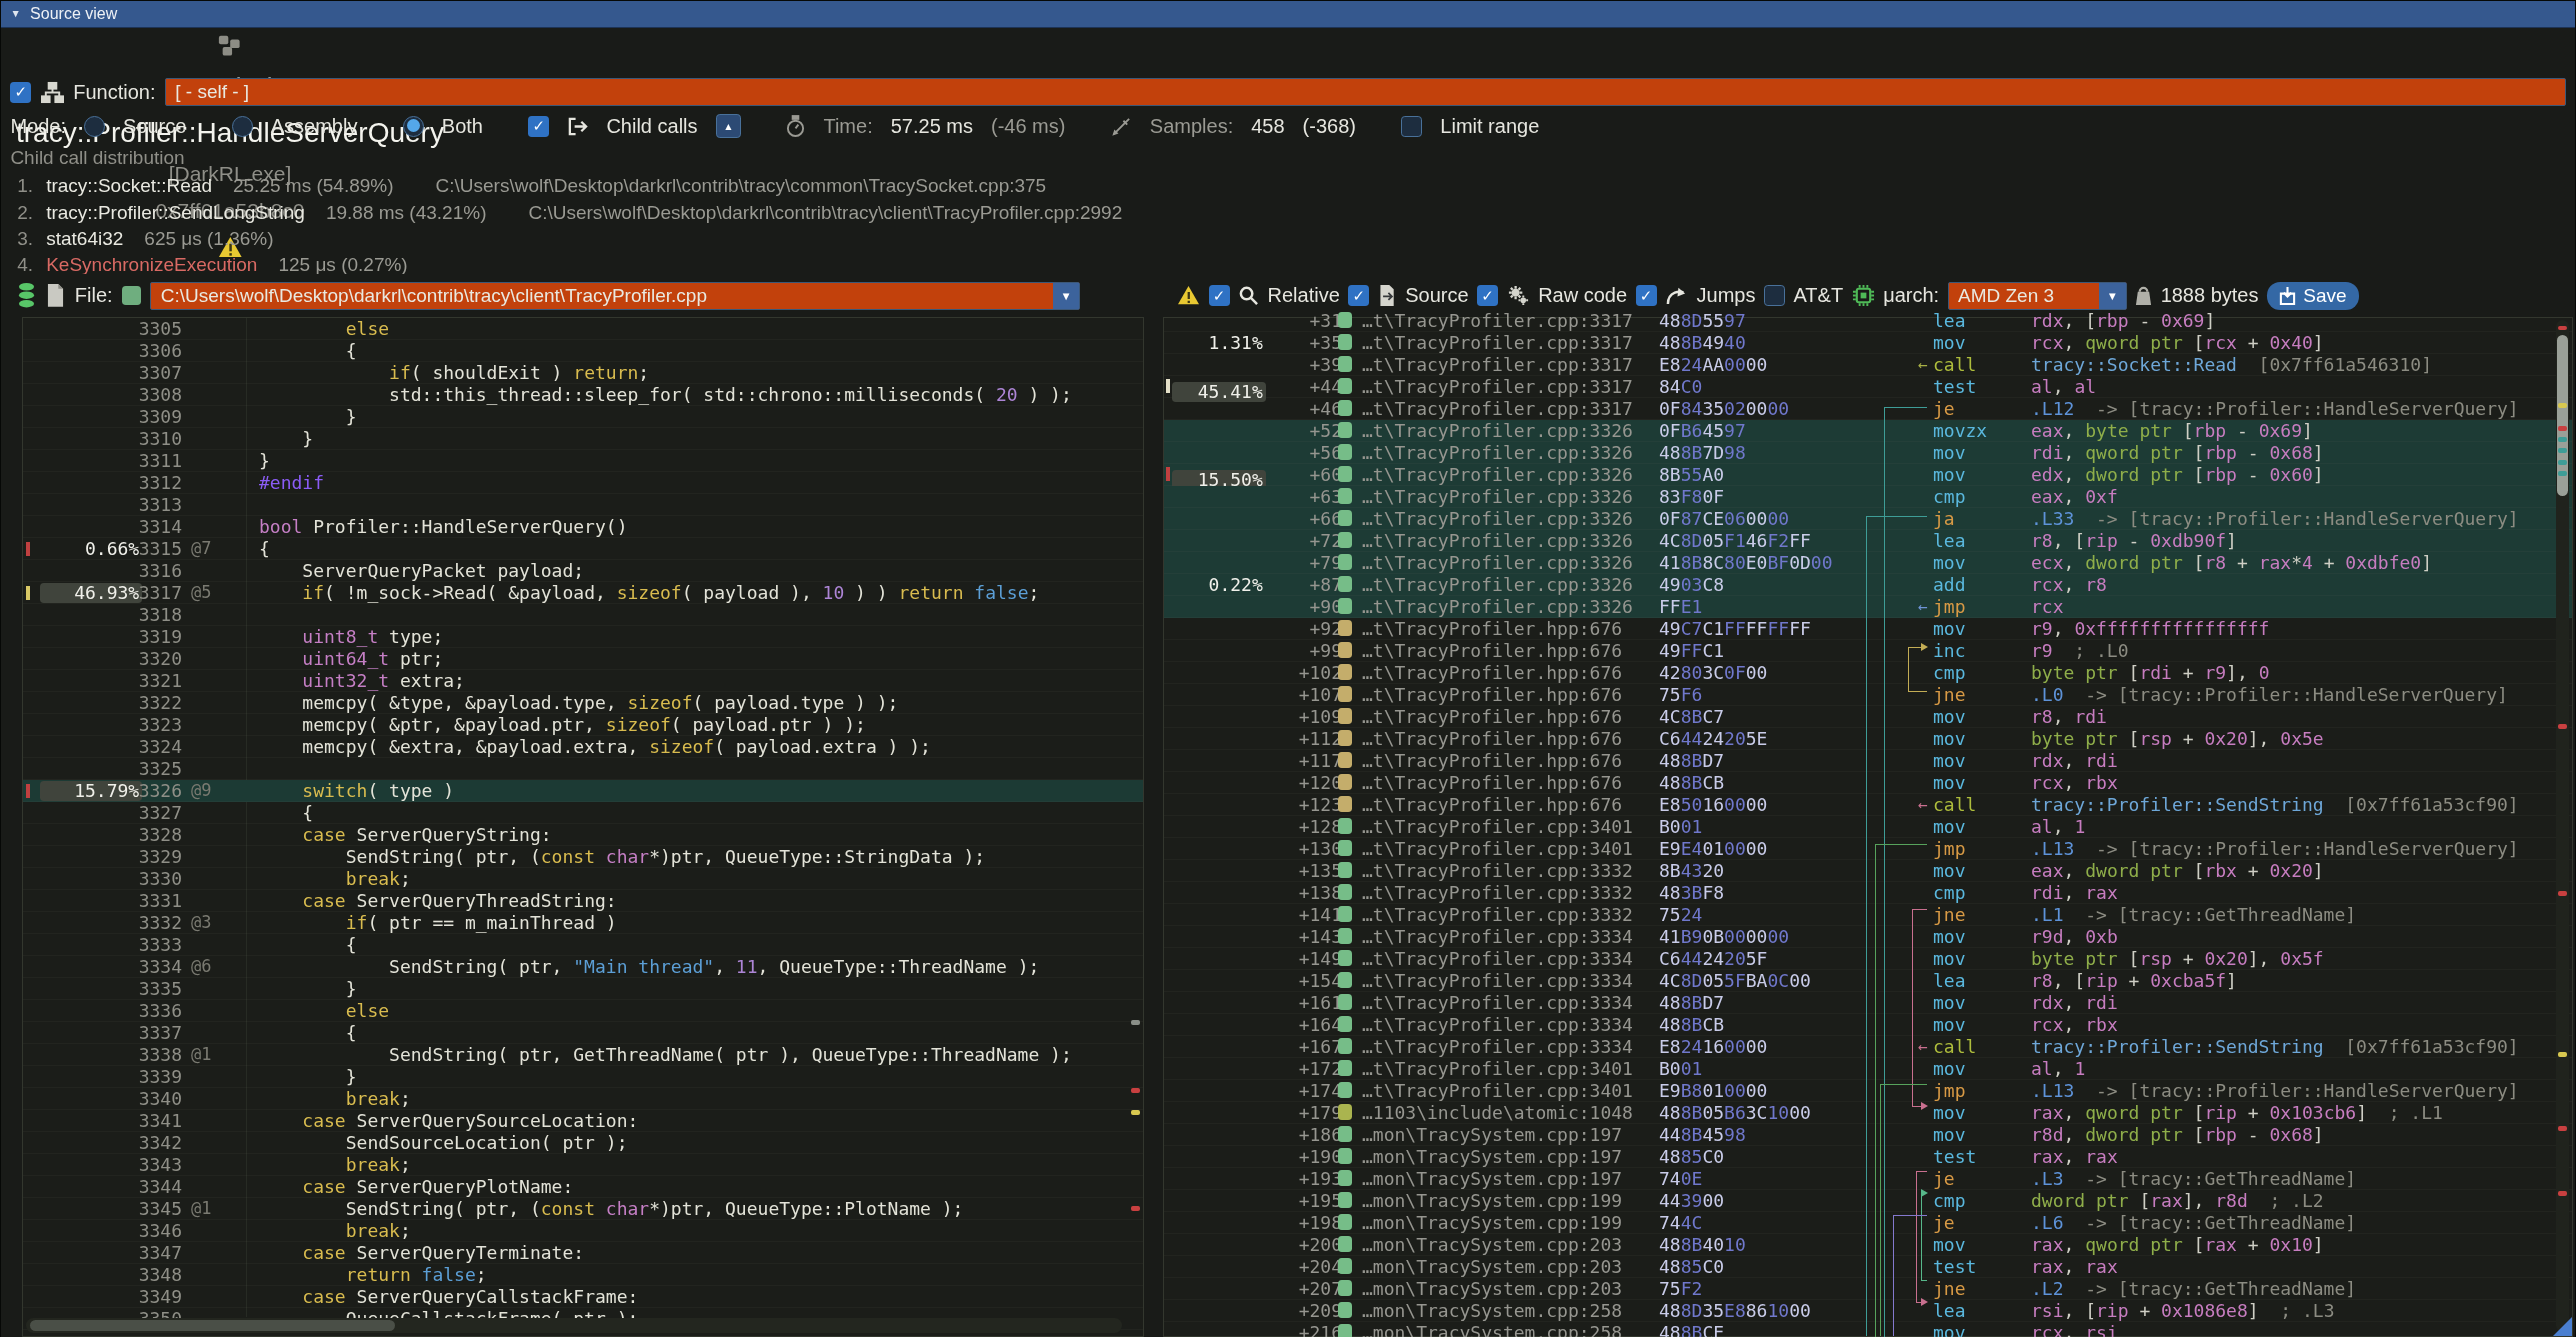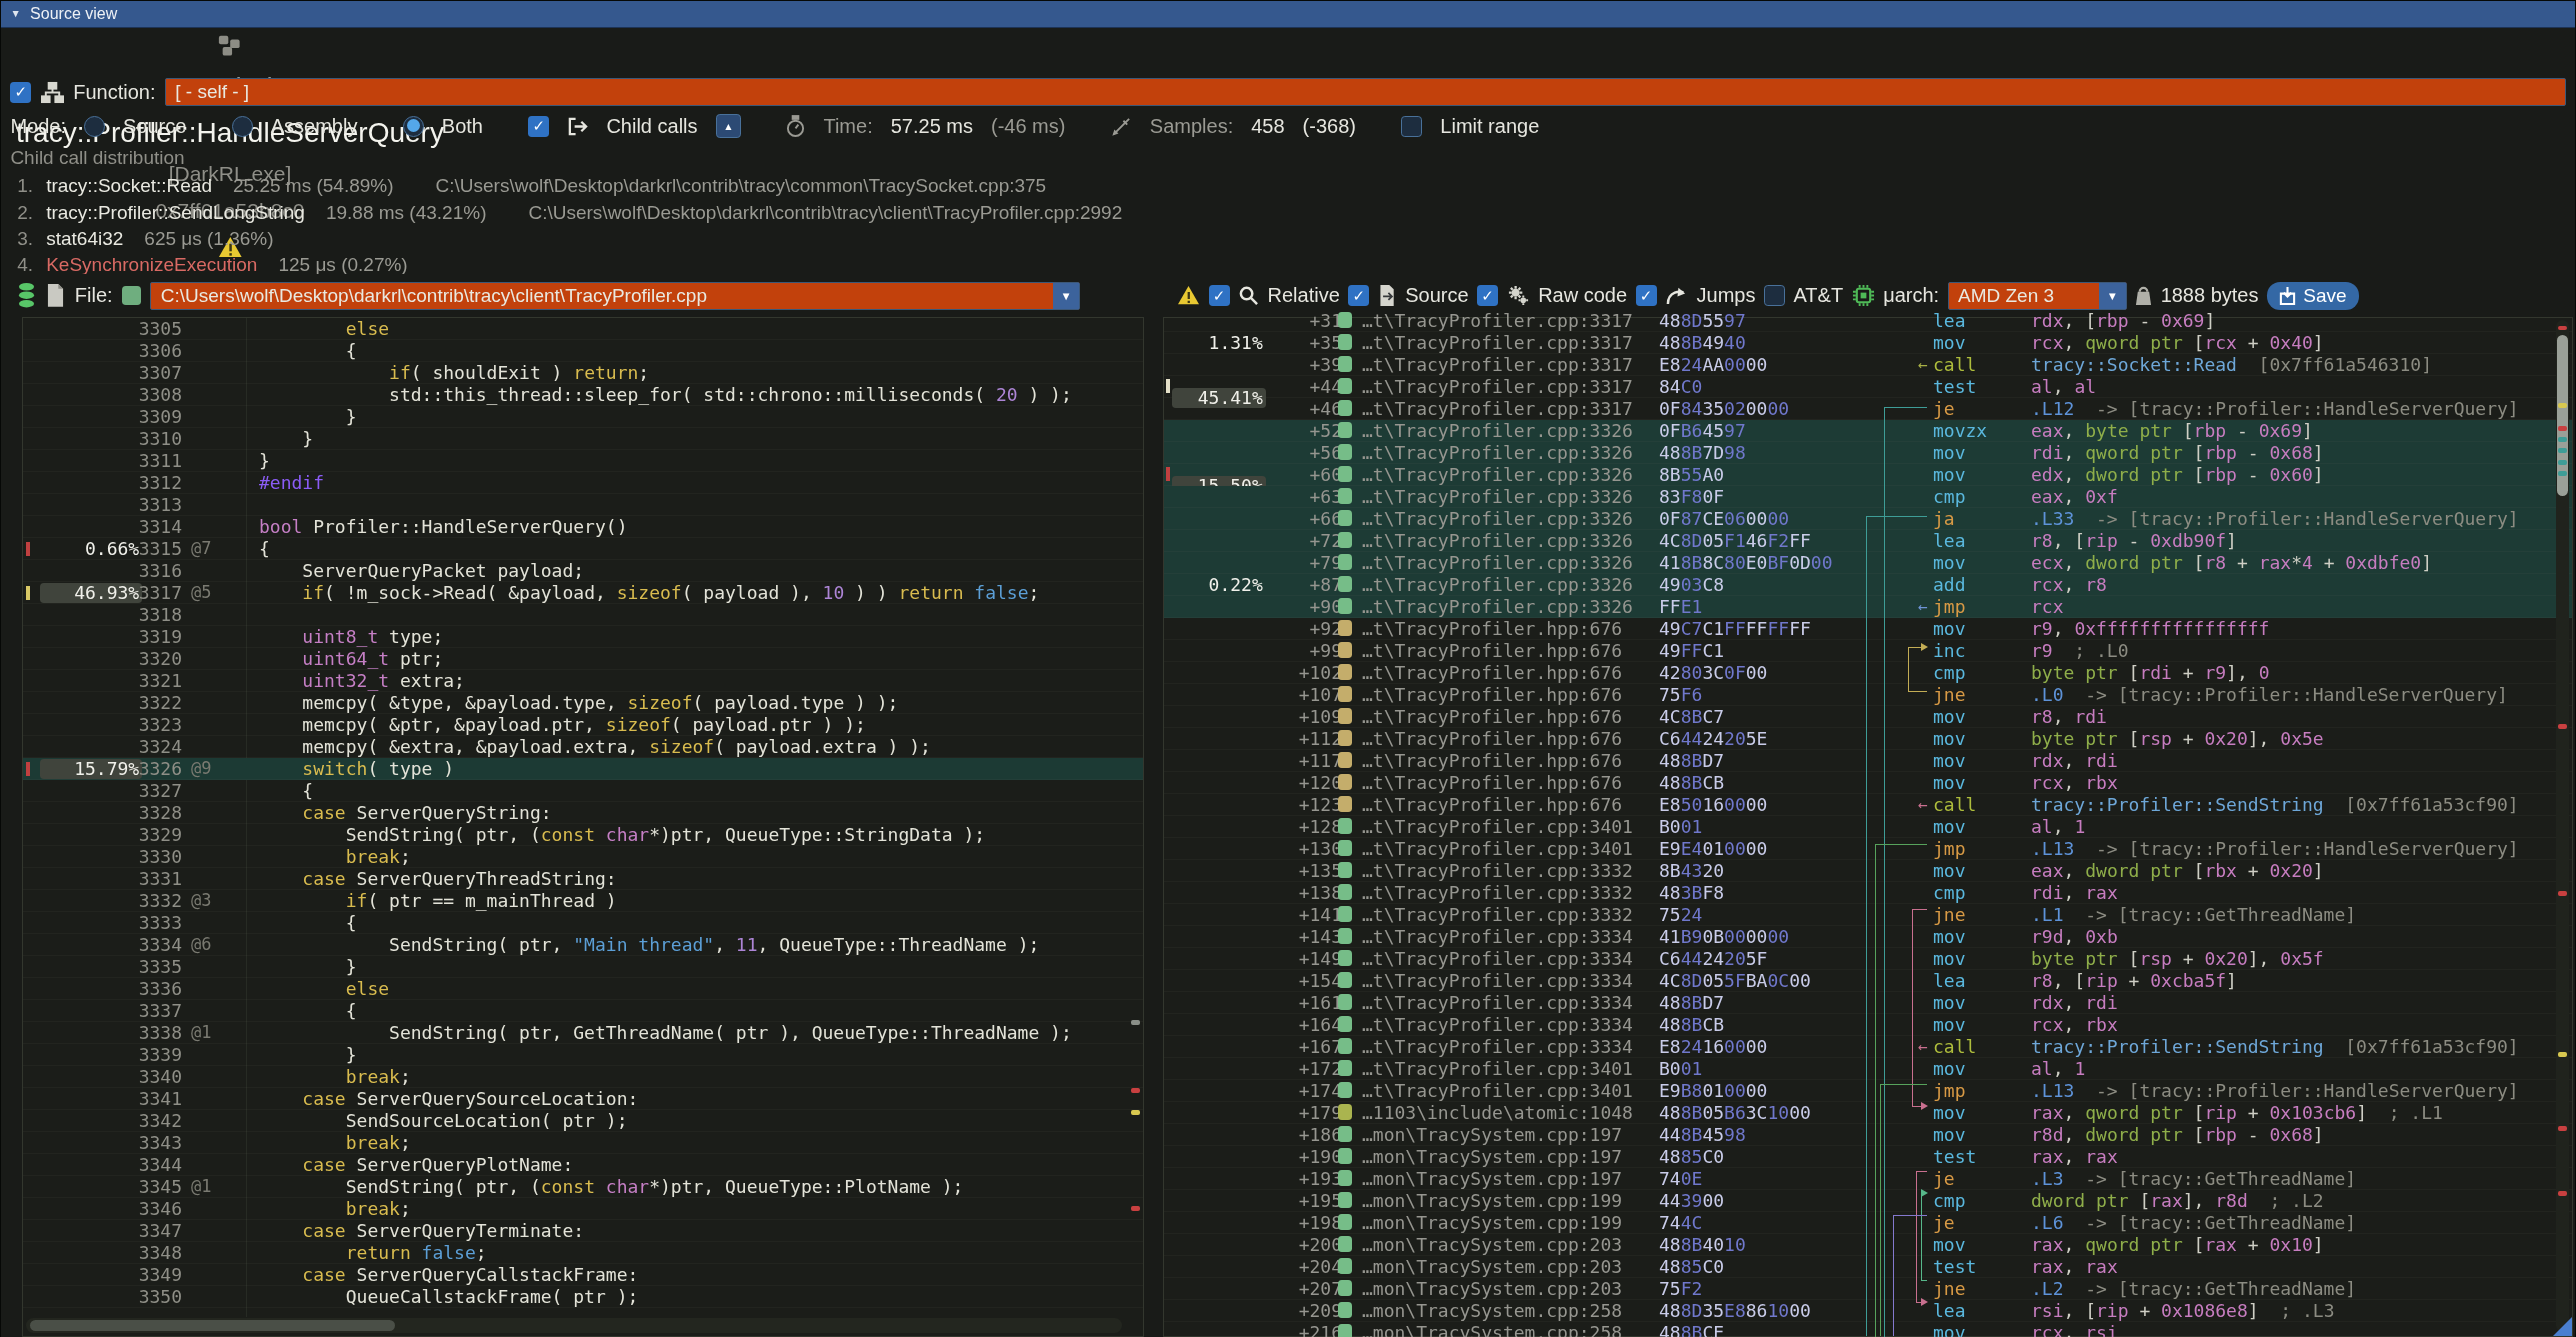--- a/index.html
+++ b/index.html
@@ -69,21 +69,21 @@
   .tk-k{color:#d9bc4f;} .tk-t{color:#c57fc5;} .tk-n{color:#ad85d6;} .tk-s{color:#5c9fd6;}
   .tk-p{color:#8b5cf6;} .tk-w{color:#e3e3d8;}
   
   .asmrows{position:absolute;left:0;top:-8.5px;right:0;height:1028px;overflow:hidden;}
   .arow{position:relative;height:22px;box-sizing:border-box;border-bottom:0.9px solid rgba(110,115,100,0.09);
         font-family:"DejaVu Sans Mono",monospace;font-size:18px;line-height:21px;}
   .arow.hl{background:#1d3b35;}
   .abar{position:absolute;left:1.9px;top:3.8px;width:3.8px;height:14px;}
   .abar.r{background:#c04040;} .abar.y{background:#e4e0c8;}
   .apct{position:absolute;left:7.6px;top:0;width:94px;text-align:right;color:#f0f0ea;padding-right:2.8px;box-sizing:border-box;}
-  .apct.pbg{background:#40443c;border-radius:3.8px;height:20px;margin-top:12px;line-height:19px;}
+  .apct.pbg{background:#40443c;border-radius:3.8px;height:20px;margin-top:6px;line-height:19px;}
   .aoff{position:absolute;left:106px;top:0;width:72px;text-align:right;color:#969690;}
   .aicon{position:absolute;left:174px;top:2.8px;width:14px;height:16px;border-radius:3.8px;}
   .aicon.g{background:#76bd88;} .aicon.t{background:#c4ad6b;} .aicon.o{background:#aab44f;}
   .aloc{position:absolute;left:198px;top:0;color:#969690;}
   .abytes{position:absolute;left:495px;top:0;}
   .b0{color:#c9cce9;} .b1{color:#7078cc;}
   .aarrow{position:absolute;left:739px;top:0;width:24.6px;text-align:right;font-size:16px;}
   .amn{position:absolute;left:769px;top:0;}
   .mn-c{color:#5ab8de;} .mn-call{color:#aebd3c;} .mn-j{color:#d89a45;}
   .aops{position:absolute;left:867px;top:0;white-space:pre;}
@@ -413,20 +413,24 @@
           <span class="scode"><span class="tk-w">    </span><span class="tk-w">memcpy( &amp;type, &amp;payload.type, </span><span class="tk-k">sizeof</span><span class="tk-w">( payload.type ) );</span></span>
         </div>
         <div class="srow">
           <span class="slno">3323</span>
           <span class="scode"><span class="tk-w">    </span><span class="tk-w">memcpy( &amp;ptr, &amp;payload.ptr, </span><span class="tk-k">sizeof</span><span class="tk-w">( payload.ptr ) );</span></span>
         </div>
         <div class="srow">
           <span class="slno">3324</span>
           <span class="scode"><span class="tk-w">    </span><span class="tk-w">memcpy( &amp;extra, &amp;payload.extra, </span><span class="tk-k">sizeof</span><span class="tk-w">( payload.extra ) );</span></span>
         </div>
+        <div class="srow">
+          <span class="slno">3325</span>
+          <span class="scode"></span>
+        </div>
         <div class="srow hl">
           <span class="sbar r"></span>
           <span class="spct pbg">15.79%</span>
           <span class="slno">3326</span>
           <span class="sanch">@9</span>
           <span class="scode"><span class="tk-w">    </span><span class="tk-k">switch</span><span class="tk-w">( type )</span></span>
         </div>
         <div class="srow">
           <span class="slno">3327</span>
           <span class="scode"><span class="tk-w">    </span><span class="tk-w">{</span></span>

